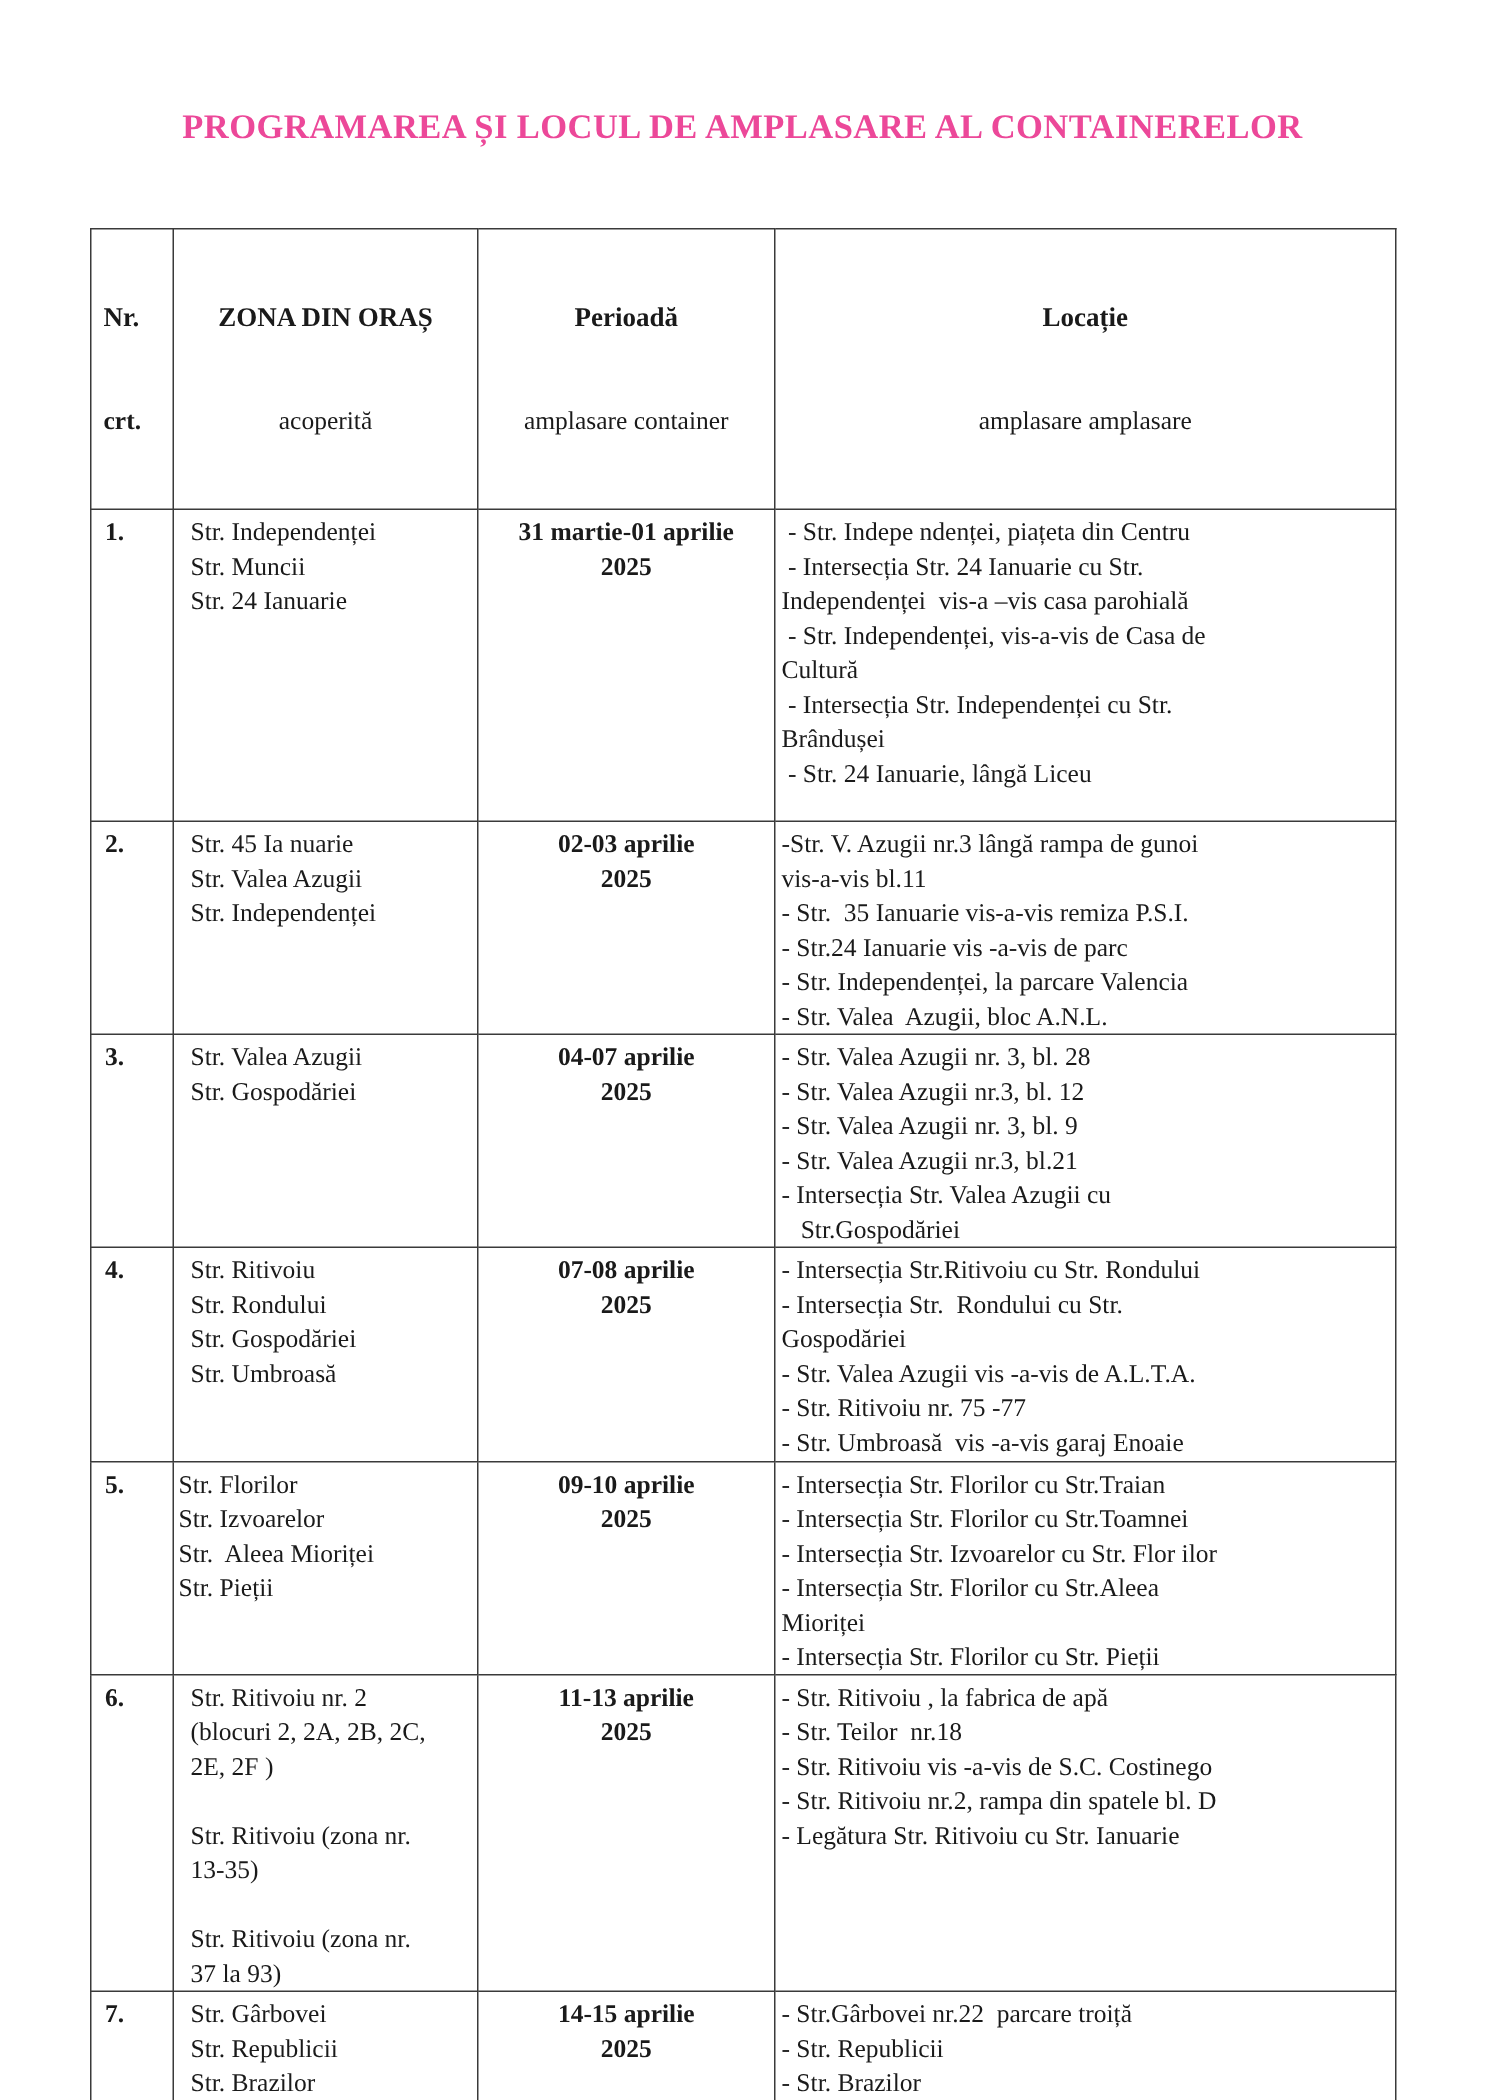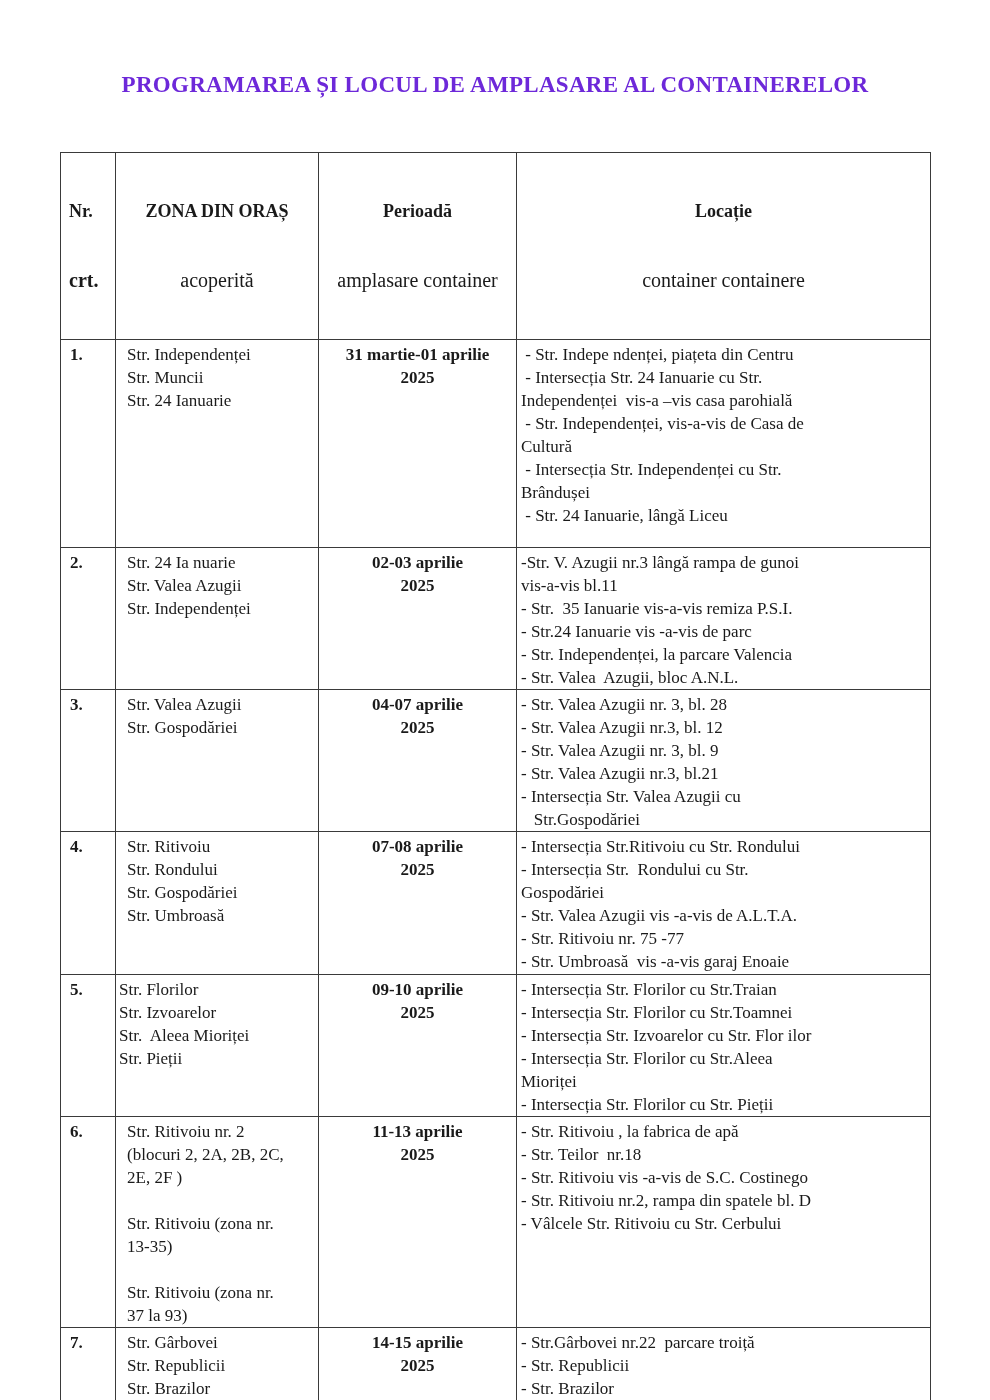--- a/index.html
+++ b/index.html
@@ -10,42 +10,42 @@
     font-family: "Liberation Serif", "DejaVu Serif", serif;
     color: #1a1a1a;
     position: relative;
   }
   .page-title {
     margin-top: 72px;
     text-align: center;
     font-size: 23px;
     font-weight: bold;
     letter-spacing: 0.3px;
-    color: #6d28d9;
+    color: #ec4899;
   }
   table.schedule {
     margin: 54px 0 0 60px;
     width: 870px;
     border-collapse: collapse;
     table-layout: fixed;
   }
   table.schedule th,
   table.schedule td {
     border: 1.5px solid #3a3a3a;
     vertical-align: top;
     font-size: 17px;
     line-height: 23px;
     white-space: pre-wrap;
     overflow: hidden;
   }
   
   thead tr { height: 47px; }
   th { font-weight: normal; padding: 1px 2px; }
   th .h-title { font-weight: bold; font-size: 18px; display: block; }
-  th .h-sub   { font-weight: normal; font-size: 20px; display: block; }
+  th .h-sub   { font-weight: normal; font-size: 17px; display: block; }
   th.h-nr { text-align: left; padding-left: 8px; }
   th.h-nr .h-title, th.h-nr .h-sub { font-weight: bold; }
   th.h-center { text-align: center; }
   
   td.nr-cell   { font-weight: bold; padding: 3px 2px 0 9px; }
   td.zone-cell { padding: 3px 4px 0 11px; }
   td.period-cell { font-weight: bold; text-align: center; padding: 3px 2px 0 2px; }
   td.loc-cell  { padding: 3px 2px 0 4px; }
   
   tbody tr:nth-child(1) { height: 208px; }
@@ -79,21 +79,21 @@
       <th class="h-center">
         <span class="h-title">ZONA DIN ORAȘ</span>
         <span class="h-sub">acoperită</span>
       </th>
       <th class="h-center">
         <span class="h-title">Perioadă</span>
         <span class="h-sub">amplasare container</span>
       </th>
       <th class="h-center">
         <span class="h-title">Locație</span>
-        <span class="h-sub">container containere</span>
+        <span class="h-sub">amplasare amplasare</span>
       </th>
     </tr>
   </thead>
   <tbody>
     <tr>
       <td class="nr-cell">1.</td>
       <td class="zone-cell">Str. Independenței
 Str. Muncii
 Str. 24 Ianuarie</td>
       <td class="period-cell">31 martie-01 aprilie
@@ -102,21 +102,21 @@
  - Intersecția Str. 24 Ianuarie cu Str.
 Independenței  vis-a –vis casa parohială
  - Str. Independenței, vis-a-vis de Casa de
 Cultură
  - Intersecția Str. Independenței cu Str.
 Brândușei
  - Str. 24 Ianuarie, lângă Liceu</td>
     </tr>
     <tr>
       <td class="nr-cell">2.</td>
-      <td class="zone-cell">Str. 24 Ia nuarie
+      <td class="zone-cell">Str. 45 Ia nuarie
 Str. Valea Azugii
 Str. Independenței</td>
       <td class="period-cell">02-03 aprilie
 2025</td>
       <td class="loc-cell">-Str. V. Azugii nr.3 lângă rampa de gunoi
 vis-a-vis bl.11
 - Str.  35 Ianuarie vis-a-vis remiza P.S.I.
 - Str.24 Ianuarie vis -a-vis de parc
 - Str. Independenței, la parcare Valencia
 - Str. Valea  Azugii, bloc A.N.L.</td>
@@ -174,21 +174,21 @@
 13-35)
 
 Str. Ritivoiu (zona nr.
 37 la 93)</td>
       <td class="period-cell">11-13 aprilie
 2025</td>
       <td class="loc-cell">- Str. Ritivoiu , la fabrica de apă
 - Str. Teilor  nr.18
 - Str. Ritivoiu vis -a-vis de S.C. Costinego
 - Str. Ritivoiu nr.2, rampa din spatele bl. D
-- Vâlcele Str. Ritivoiu cu Str. Cerbului</td>
+- Legătura Str. Ritivoiu cu Str. Ianuarie</td>
     </tr>
     <tr>
       <td class="nr-cell">7.</td>
       <td class="zone-cell">Str. Gârbovei
 Str. Republicii
 Str. Brazilor
 Str. Cerbului</td>
       <td class="period-cell">14-15 aprilie
 2025</td>
       <td class="loc-cell">- Str.Gârbovei nr.22  parcare troiță

